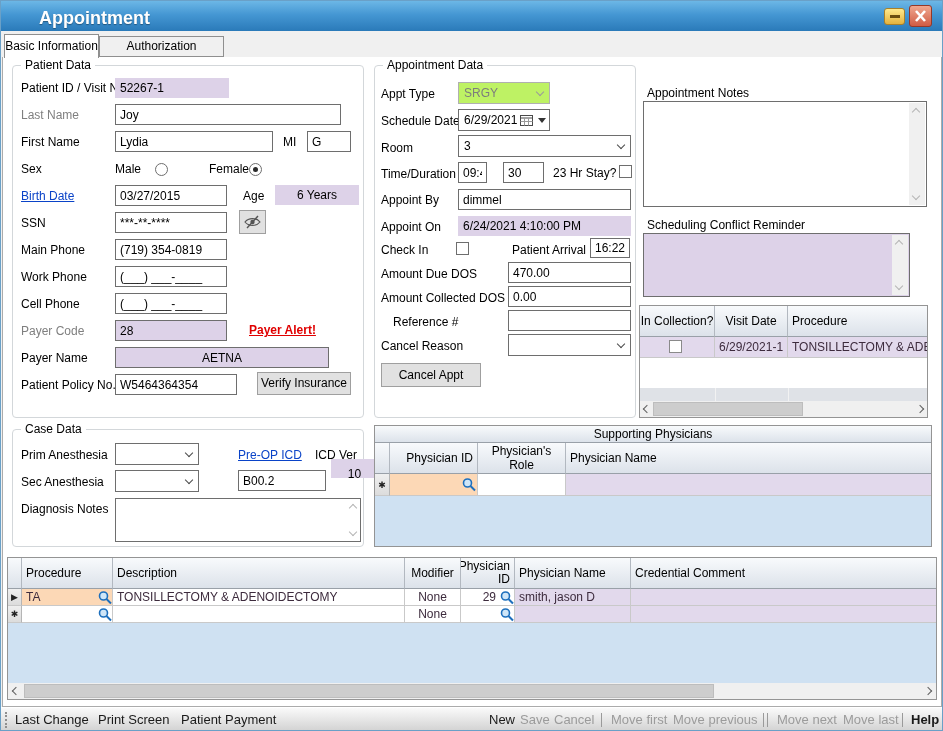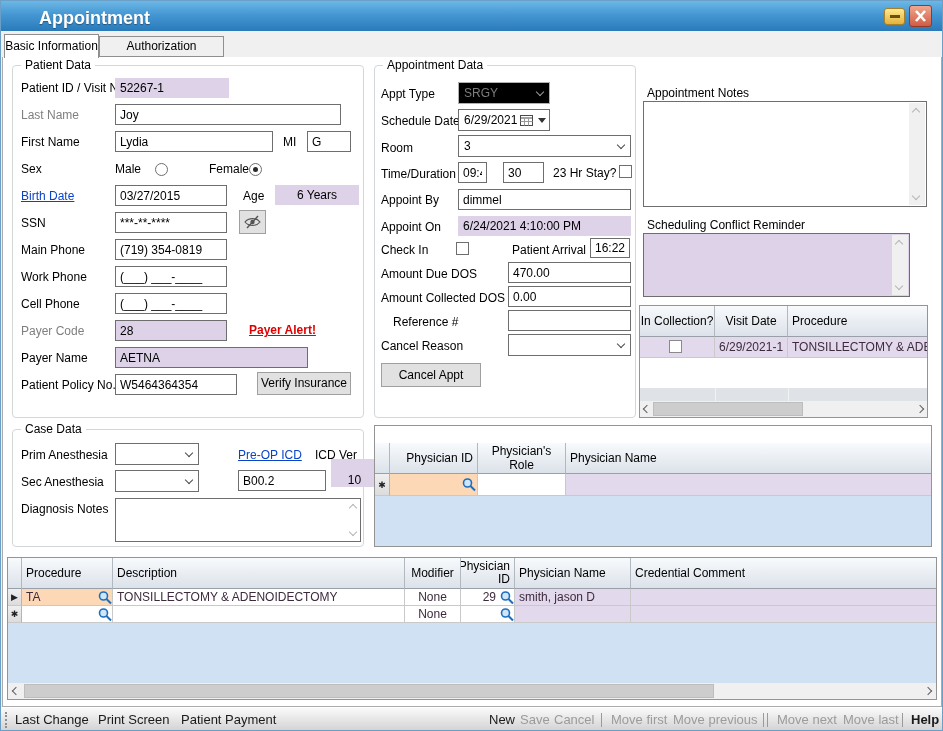--- a/index.html
+++ b/index.html
@@ -32,21 +32,21 @@
   .link { position:absolute; white-space:nowrap; color:#0a43c8; text-decoration:underline; cursor:pointer; }
   .link.red { color:#e00000; font-weight:bold; }
 
   .tb { position:absolute; height:21px; border:1px solid #6e6e6e; background:#fff; font:12px "Liberation Sans",sans-serif; padding:1px 4px; color:#000; outline:none; }
   .tb.lavbg { background:#ddd2e8; }
   .roBox { position:absolute; height:20px; background:#ddd2e8; padding:3px 5px; white-space:nowrap; overflow:hidden; }
   .roBox.center { text-align:center; }
 
   .combo { position:absolute; height:22px; border:1px solid #6e6e6e; background:#fff; cursor:pointer; }
   .combo .val { position:absolute; left:5px; top:3px; white-space:nowrap; }
-  .combo.disabled { background:#000000; border-color:#b0b0b0; }
+  .combo.disabled { background:#bef264; border-color:#b0b0b0; }
   .combo.disabled .val { color:#7d7d7d; }
   .chev { position:absolute; right:6px; top:6px; width:6px; height:6px; border-right:1.5px solid #4a4a4a; border-bottom:1.5px solid #4a4a4a; transform:rotate(45deg); }
   .combo.disabled .chev { border-color:#9a9a9a; }
 
   .cb { position:absolute; width:13px; height:13px; border:1px solid #6e6e6e; background:#fff; cursor:pointer; }
   .radio { position:absolute; width:13px; height:13px; border:1px solid #6e6e6e; border-radius:50%; background:#fff; cursor:pointer; }
   .radio.checked::after { content:""; position:absolute; left:3px; top:3px; width:5px; height:5px; border-radius:50%; background:#2b2b2b; }
 
   .btn { position:absolute; background:#e1e1e1; border:1px solid #9f9f9f; font:12px "Liberation Sans",sans-serif; text-align:center; cursor:pointer; }
 
@@ -149,21 +149,21 @@
       <input class="tb" style="left: 102px; top: 200px; width: 112px;" value="(___) ___-____">
 
       <span class="lbl" style="left:8px;top:231px;">Cell Phone</span>
       <input class="tb" style="left: 102px; top: 227px; width: 112px;" value="(___) ___-____">
 
       <span class="lbl gray" style="left:8px;top:258px;">Payer Code</span>
       <input class="tb lavbg" style="left: 102px; top: 254px; width: 112px;" value="28">
       <a class="link red" style="left:236px;top:257px;">Payer Alert!</a>
 
       <span class="lbl" style="left:8px;top:285px;">Payer Name</span>
-      <input class="tb lavbg" style="left: 102px; top: 281px; width: 193px;" value="AETNA">
+      <input class="tb lavbg" style="left: 102px; top: 281px; width: 214px; text-align: center;" value="AETNA">
 
       <span class="lbl" style="left:8px;top:312px;">Patient Policy No.</span>
       <input class="tb" style="left: 102px; top: 308px; width: 122px;" value="W5464364354">
       <div class="btn" style="left:244px;top:306px;width:94px;height:23px;line-height:21px;text-align:center;">Verify Insurance</div>
     </div>
 
     <div class="group" style="left:9px;top:372px;width:352px;height:118px;">
       <span class="cap">Case Data</span>
 
       <span class="lbl" style="left:8px;top:18px;">Prim Anesthesia</span>
@@ -173,21 +173,21 @@
       </div>
       <a class="link" style="left:225px;top:18px;">Pre-OP ICD</a>
       <span class="lbl" style="left:302px;top:18px;">ICD Ver</span>
 
       <span class="lbl" style="left:8px;top:45px;">Sec Anesthesia</span>
       <div class="combo" style="left:102px;top:40px;width:84px;">
         <span class="val"></span>
         <span class="chev"></span>
       </div>
       <input class="tb" style="left: 225px; top: 40px; width: 88px;" value="B00.2">
-      <div class="roBox center" style="left:318px;top:29px;width:47px;height:19px;padding:14px;">10</div>
+      <div class="roBox center" style="left:318px;top:29px;width:47px;height:19px;padding:8px;">10</div>
 
       <span class="lbl" style="left:8px;top:72px;">Diagnosis Notes</span>
       <div class="tarea" style="left:102px;top:68px;width:246px;height:44px;">
         <span class="arr up dis" style="right:4px;top:6px;"></span>
         <span class="arr down dis" style="right:4px;bottom:6px;"></span>
       </div>
     </div>
 
     <div class="group" style="left:371px;top:8px;width:262px;height:353px;">
       <span class="cap">Appointment Data</span>
@@ -284,20 +284,21 @@
       </div>
 
       <div class="hsb" style="left:0;top:95px;width:287px;height:16px;">
         <span class="arr left" style="left:4px;top:5px;"></span>
         <div class="sb-thumb" style="left:13px;top:1px;width:150px;height:14px;"></div>
         <span class="arr right" style="right:4px;top:5px;"></span>
       </div>
     </div>
 
     <div class="grid" style="left:371px;top:368px;width:558px;height:122px;">
+      <div class="gh center" style="left:0;top:0;width:556px;height:17px;border-right:none;">Supporting Physicians</div>
 
       <div class="gh" style="left:0;top:17px;width:15px;height:31px;"></div>
       <div class="gh right" style="left:15px;top:17px;width:88px;height:31px;">Physician ID</div>
       <div class="gh center" style="left:103px;top:17px;width:88px;height:31px;">Physician's Role</div>
       <div class="gh left" style="left:191px;top:17px;width:365px;height:31px;border-right:none;">Physician Name</div>
 
       <div class="mk" style="left:0;top:48px;width:15px;height:22px;">✱</div>
       <div class="cell peach" style="left:15px;top:48px;width:88px;height:22px;"></div>
       <svg class="mag" style="left:86px;top:51px;" width="16" height="15" viewBox="0 0 16 15">
         <circle cx="6.5" cy="6" r="4" fill="#cfe6f8" stroke="#1d6fbd" stroke-width="1.6"></circle>

